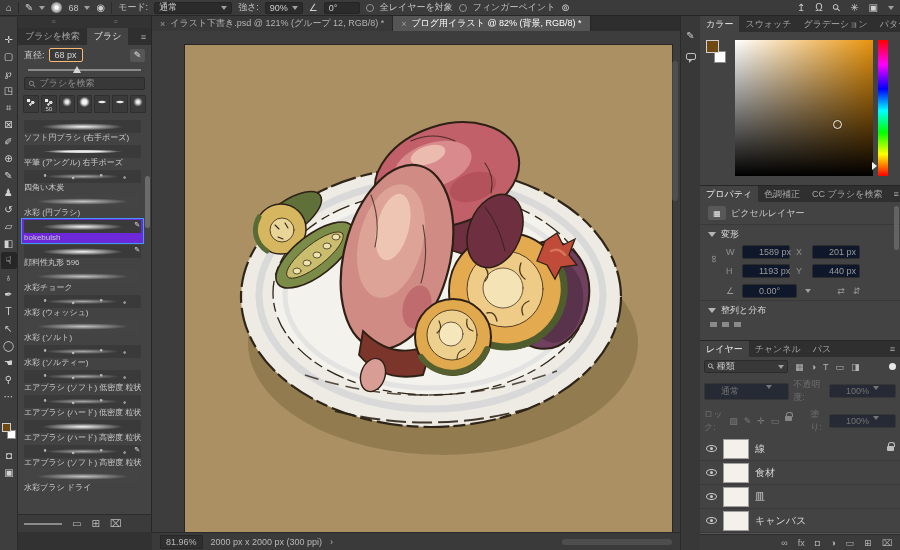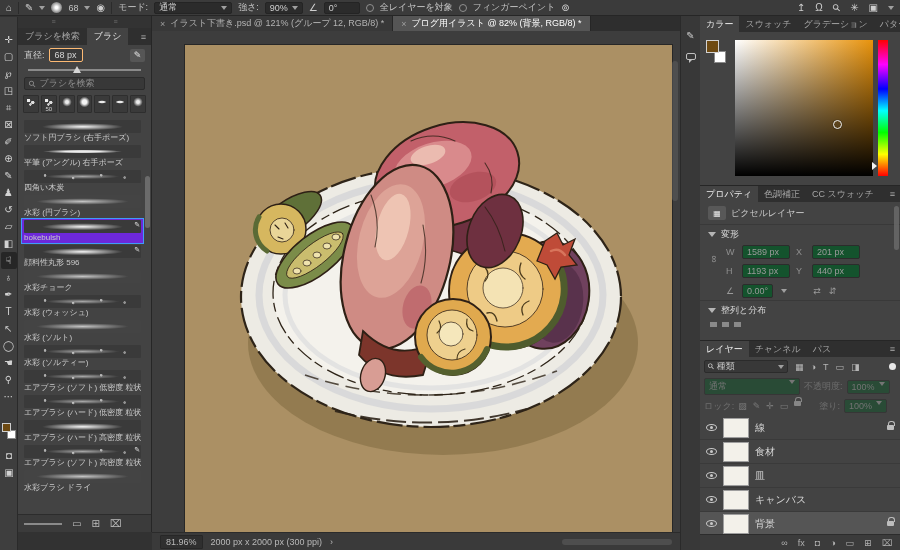--- a/index.html
+++ b/index.html
@@ -112,21 +112,21 @@
     background:linear-gradient(to bottom,#f00,#f0f 18%,#00f 36%,#0ff 52%,#0f0 68%,#ff0 84%,#f00)}
   #hue-pointer{position:absolute;left:172px;top:146px;border-top:4px solid transparent;border-bottom:4px solid transparent;border-left:5px solid #f2f2f2}
 
   #props-panel{position:absolute;left:0;top:170px;width:200px;height:155px;border-bottom:1px solid #262626}
   .prow{display:flex;align-items:center;gap:5px;padding:4px 8px;font-size:9px;color:#c9c9c9}
   .pl-icon{width:18px;height:14px;background:#585858;border-radius:2px;display:flex;align-items:center;justify-content:center;font-size:8px;color:#eee}
   .sect{display:flex;align-items:center;gap:5px;padding:3px 8px;font-size:9px;color:#d6d6d6;border-top:1px solid #393939}
   .tri{width:0;height:0;border-left:4px solid transparent;border-right:4px solid transparent;border-top:5px solid #b5b5b5}
   .tgrid{padding:1px 8px 2px 8px;display:grid;grid-template-columns:12px 10px 48px 10px 48px;column-gap:6px;row-gap:5px;
     align-items:center;font-size:9px;color:#8f8f8f}
-  .fbox{background:#14532d;border:1px solid #2c2c2c;border-radius:2px;padding:1px 4px;color:#9a9a9a;white-space:nowrap}
+  .fbox{background:#0f172a;border:1px solid #2c2c2c;border-radius:2px;padding:1px 16px;color:#9a9a9a;white-space:nowrap}
   .linkc{grid-row:span 2;color:#9a9a9a;display:inline-block;transform:rotate(90deg);font-size:10px}
   .angrow{display:flex;align-items:center;gap:8px;padding:4px 8px 2px 26px;font-size:9px;color:#9a9a9a}
   .alignmini{display:flex;gap:5px;padding:2px 10px}
   .alignmini i{width:7px;height:5px;background:#8a8a8a;display:inline-block}
   #props-scroll{position:absolute;right:1px;top:20px;width:5px;height:44px;background:#6b6b6b;border-radius:3px;opacity:.8}
 
   #layers-panel{position:absolute;left:0;top:325px;width:200px;height:209px}
   #lp-filter{display:flex;align-items:center;gap:3px;padding:3px 4px;font-size:9px}
   #lp-filter .fsel{width:84px;height:13px;background:#383838;border:1px solid #2b2b2b;border-radius:2px;
      display:flex;align-items:center;gap:3px;padding:0 3px;color:#cfcfcf}
@@ -575,21 +575,21 @@
         <span id="grad-marker" style="position:absolute"></span>
       </div>
       <div id="hue-bar"></div>
       <span id="hue-pointer"></span>
     </div>
 
     <div id="props-panel">
       <div class="ptabs">
         <span class="ptab active">プロパティ</span>
         <span class="ptab">色調補正</span>
-        <span class="ptab">CC スウォッチ</span>
+        <span class="ptab">CC ブラシを検索</span>
         <span class="pmenu">≡</span>
       </div>
       <div class="prow">
         <span class="pl-icon">▦</span>
         <span>ピクセルレイヤー</span>
       </div>
       <div class="sect">
         <span class="tri"></span>
         <span>変形</span>
       </div>

